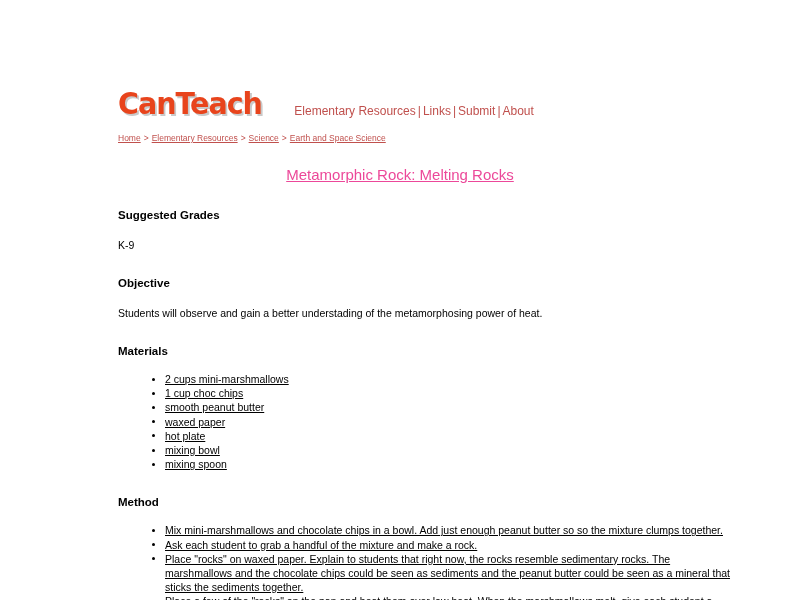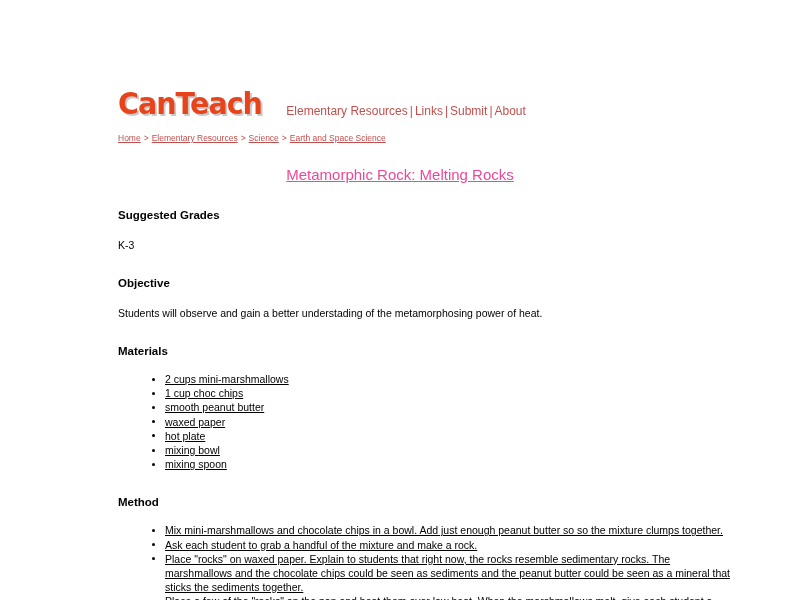--- a/index.html
+++ b/index.html
@@ -19,21 +19,21 @@
   .page {
     padding: 85px 60px 0 118px;
     box-sizing: border-box;
     width: 800px;
   }
 
   
   .masthead {
     display: flex;
     align-items: flex-end;
-    gap: 16px;
+    gap: 24px;
     height: 34px;
   }
   .logo {
     font-family: "DejaVu Sans", sans-serif;
     font-weight: bold;
     font-size: 31px;
     line-height: 31px;
     letter-spacing: -1.1px;
     color: #E8441C;
     text-shadow: 2px 2px 0 #c9c9c9;
@@ -138,21 +138,21 @@
     </div>
   </div>
 
   <div class="breadcrumb">
     <a href="#">Home</a><span class="crumbsep">&gt;</span><a href="#">Elementary Resources</a><span class="crumbsep">&gt;</span><a href="#">Science</a><span class="crumbsep">&gt;</span><a href="#">Earth and Space Science</a>
   </div>
 
   <h1 class="doc-title">Metamorphic Rock: Melting Rocks</h1>
 
   <h2 class="section">Suggested Grades</h2>
-  <p class="body">K-3</p>
+  <p class="body">K-9</p>
 
   <h2 class="section">Objective</h2>
   <p class="body">Students will observe and gain a better understading of the metamorphosing power of heat.</p>
 
   <h2 class="section">Materials</h2>
   <ul class="bullets">
     <li>2 cups mini-marshmallows</li>
     <li>1 cup choc chips</li>
     <li>smooth peanut butter</li>
     <li>waxed paper</li>

